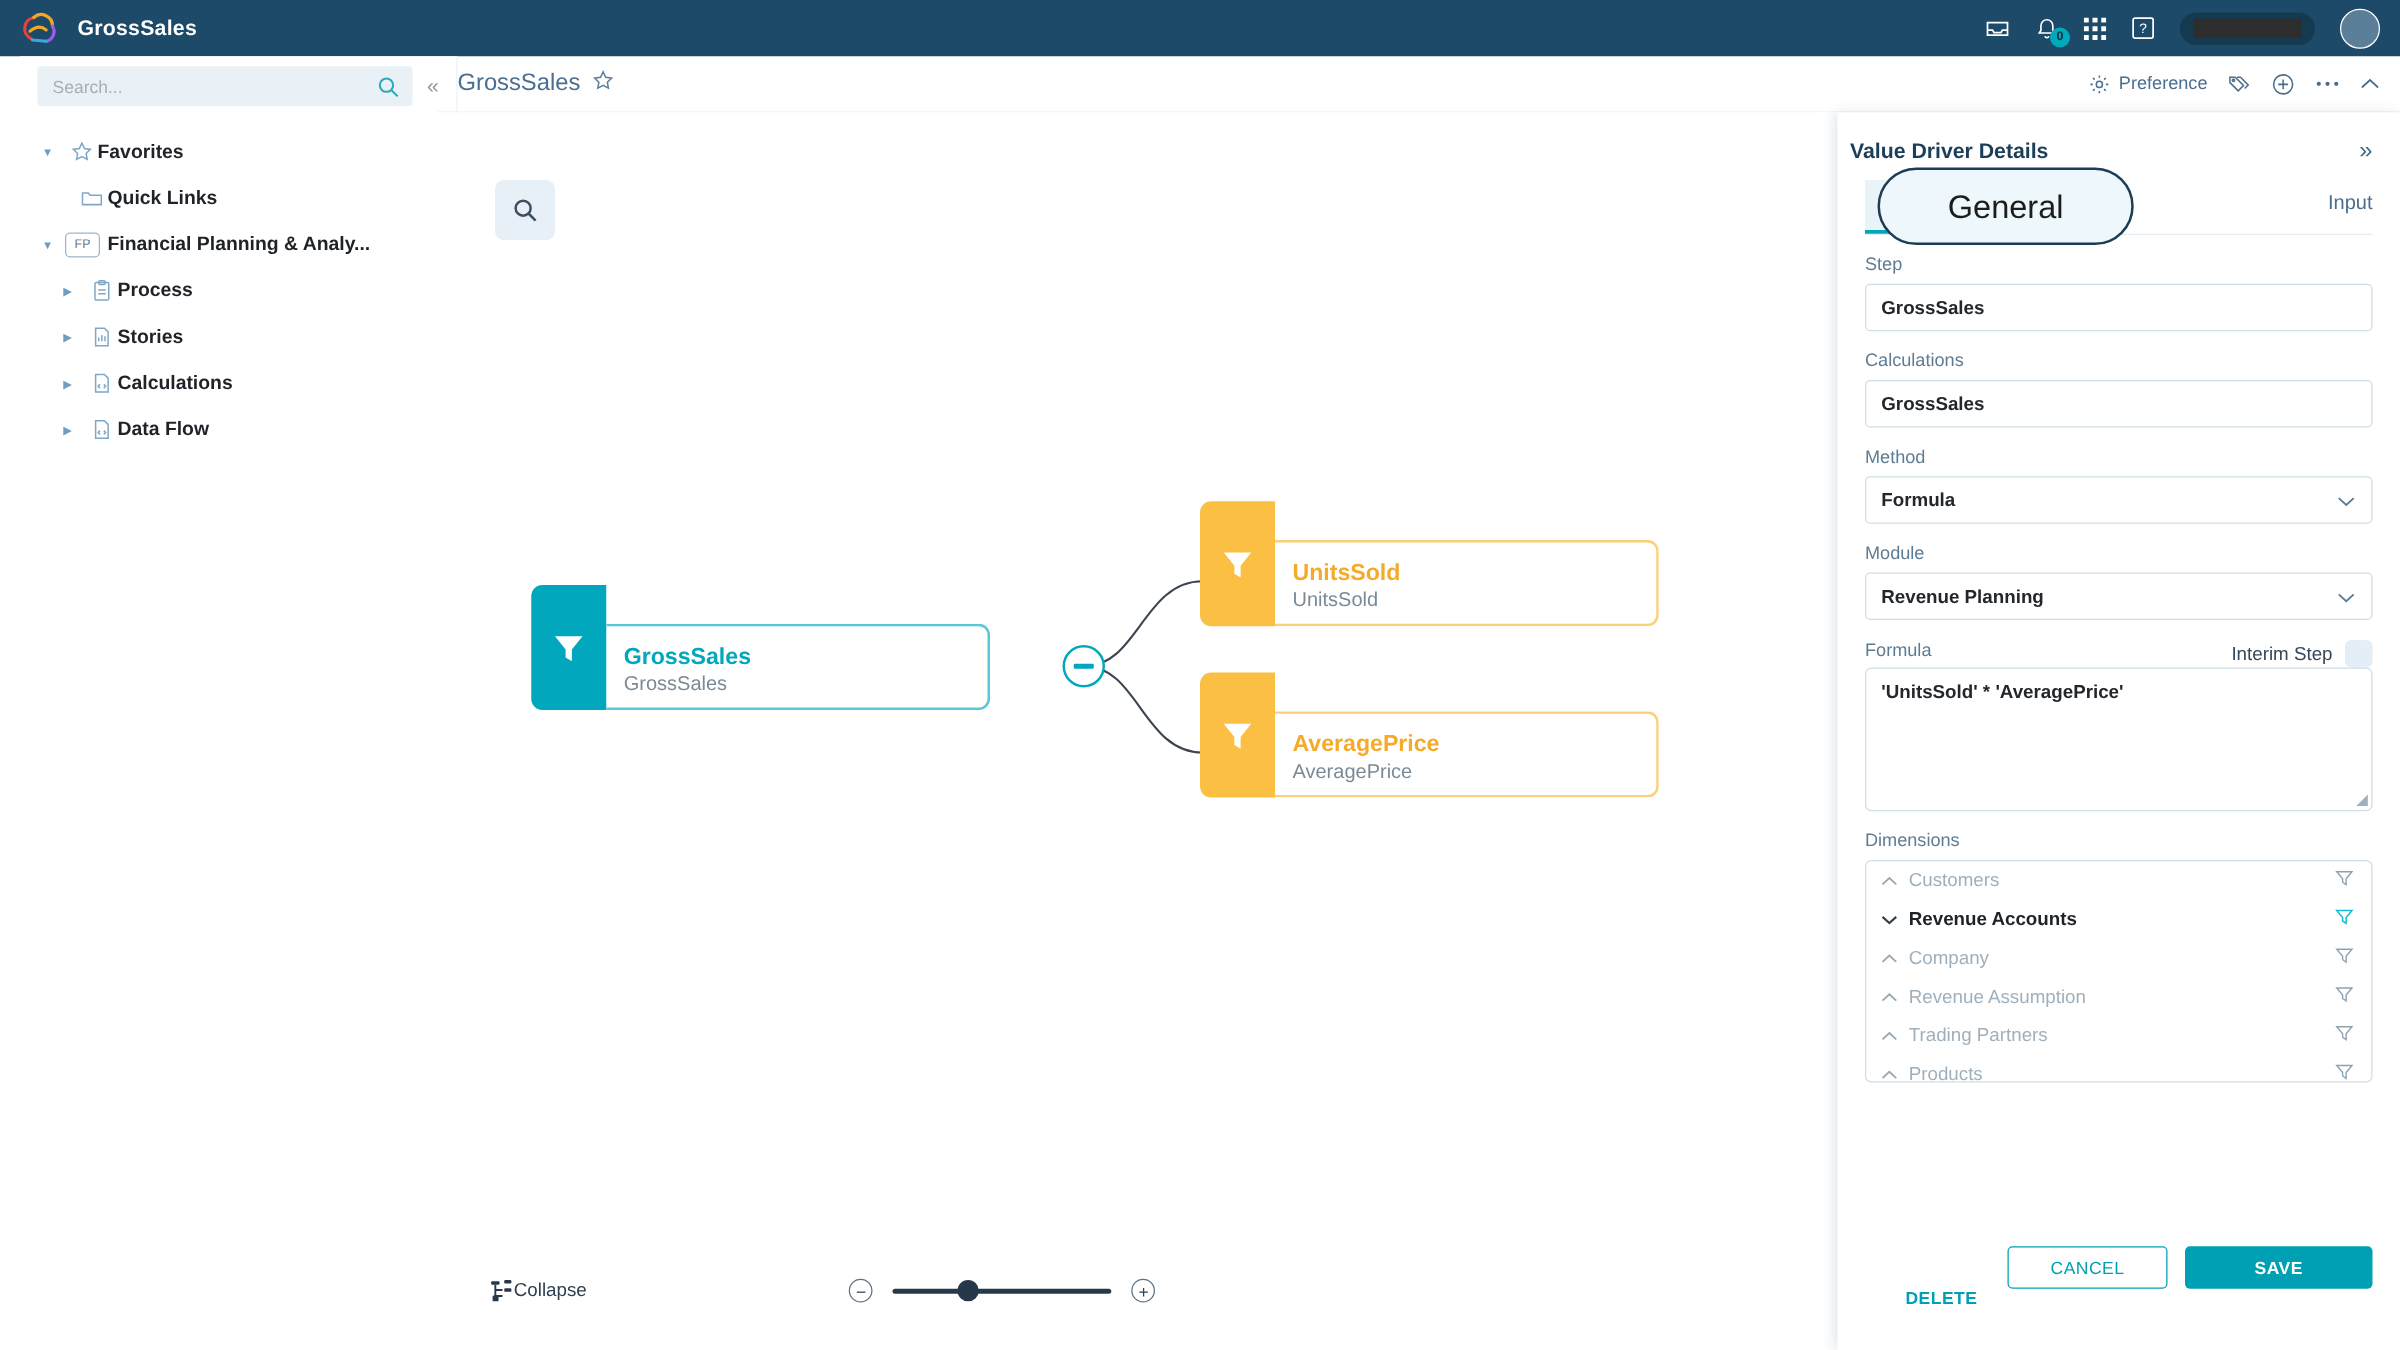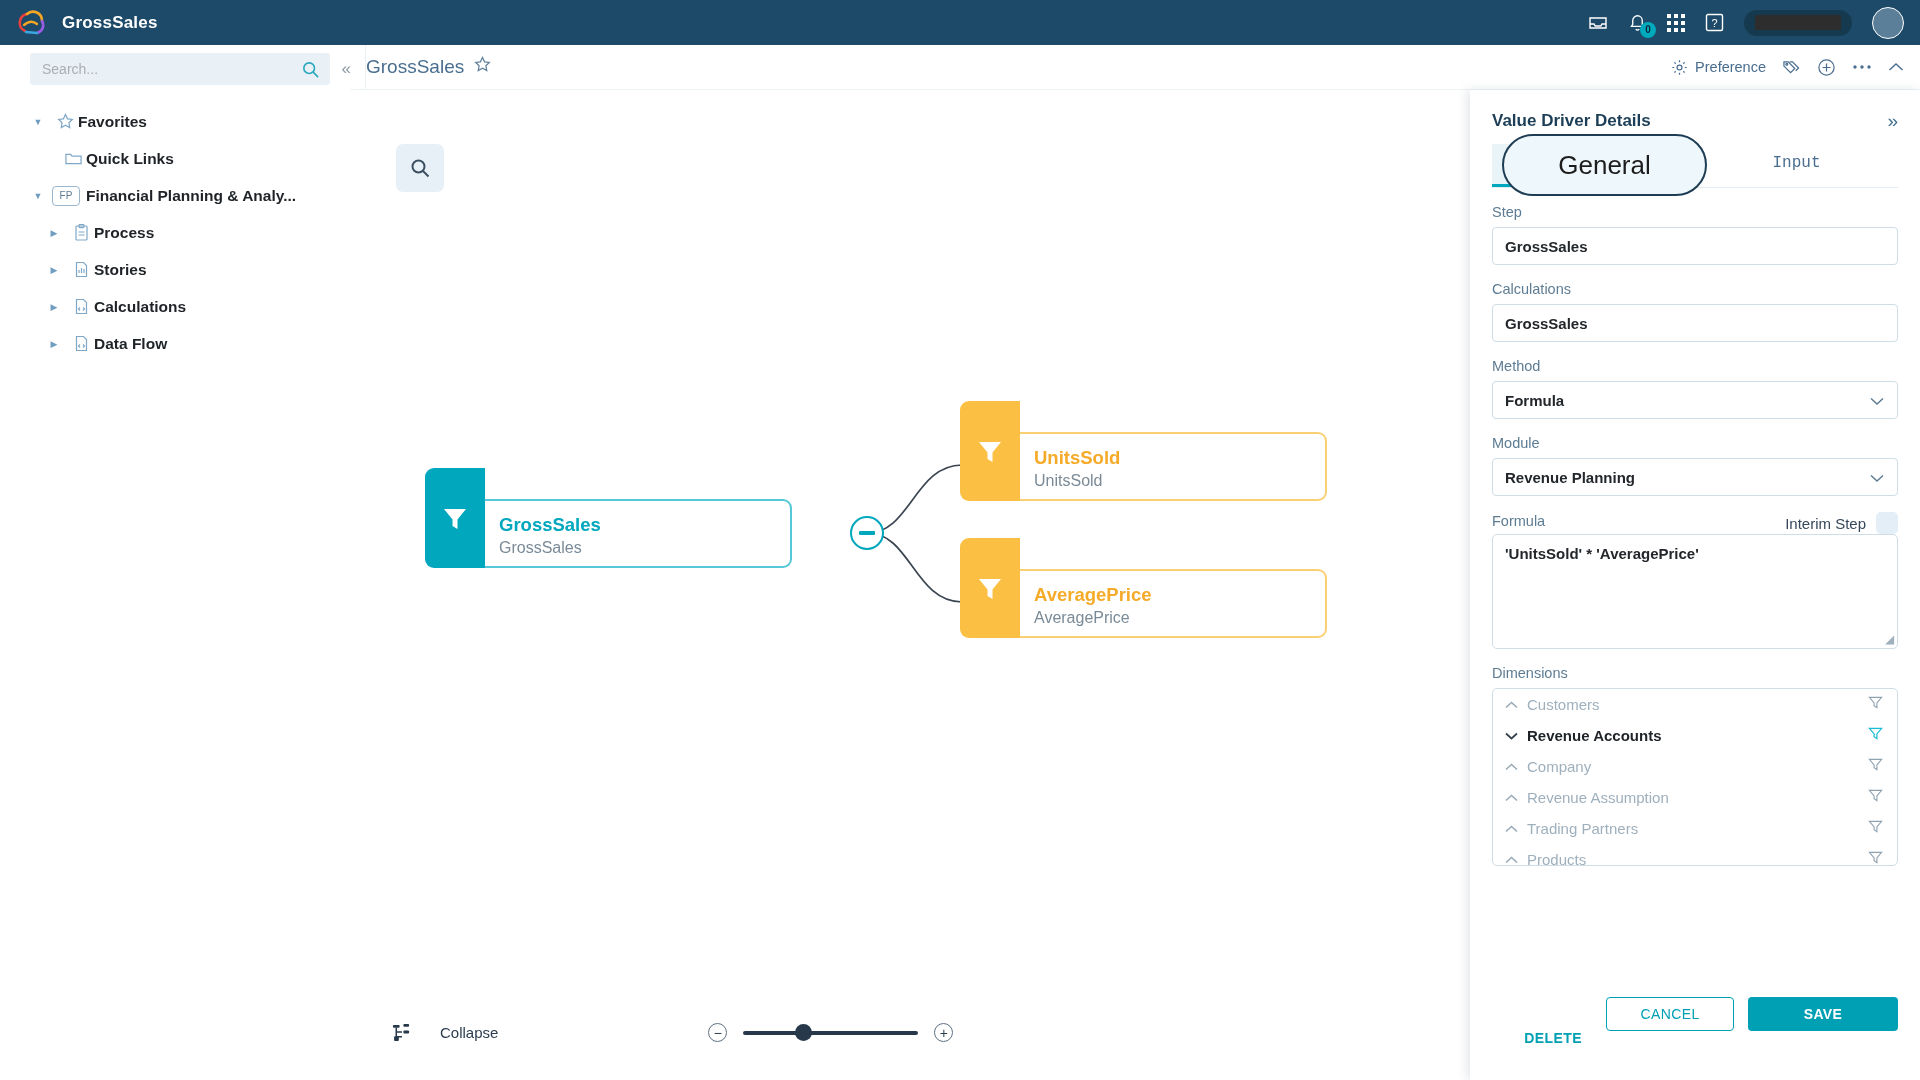--- a/index.html
+++ b/index.html
@@ -98,37 +98,37 @@
   .node.amber .node-body { border-color: #fbd075; }
   .node.amber .node-name { color: #f5ab29; }
   .minus-circle {
     position: absolute; width: 34px; height: 34px; border-radius: 50%;
     background: #ffffff; border: 2.5px solid #00a7bd;
     display: flex; align-items: center; justify-content: center; cursor: pointer; z-index: 5;
   }
   .minus-bar { width: 16px; height: 4px; background: #00a7bd; border-radius: 1px; }
   
   .bottom-bar { position: absolute; left: 350px; bottom: 0; width: 1570px; height: 95px; display: flex; align-items: center; }
-  .collapse-btn { display: flex; align-items: center; gap: 29px; margin-left: 42px; cursor: pointer; }
+  .collapse-btn { display: flex; align-items: center; gap: 0; margin-left: 42px; cursor: pointer; }
   .collapse-label { font-size: 15px; color: #2c3e4f; }
   .zoom-group { display: flex; align-items: center; gap: 16px; margin-left: 210px; }
   .zoom-circ { width: 19px; height: 19px; border-radius: 50%; border: 1.3px solid #5f7184; color: #2c3e4f;
      display: flex; align-items: center; justify-content: center; font-size: 14px; line-height: 1; cursor: pointer; }
   .slider { width: 175px; height: 4px; background: #27384a; border-radius: 2px; position: relative; cursor: pointer; }
   .slider-knob { position: absolute; top: -7px; left: 52px; width: 17px; height: 17px; border-radius: 50%; background: #27384a; }
   
   .panel {
     position: absolute; top: 90px; right: 0; width: 450px; height: 990px;
     background: #ffffff; box-shadow: -3px 0 10px rgba(30,60,90,.13);
   }
-  .panel-head { display: flex; align-items: center; padding: 20px 22px 0 22px; }
+  .panel-head { display: flex; align-items: center; padding: 20px 22px 0 10px; }
   .panel-title { font-size: 17px; font-weight: 700; color: #1c3f57; }
   .panel-expand { margin-left: auto; color: #3f6e8c; font-size: 19px; cursor: pointer; }
   .tabs { display: flex; margin: 12px 22px 0 22px; border-bottom: 1px solid #e4edf2; position: relative; }
-  .tab { flex: 1; text-align: center; padding: 10px 0 12px 0; font-size: 16px; color: #4a6e8f; cursor: pointer; font-family: Liberation Mono, monospace; }
+  .tab { flex: 1; text-align: right; padding: 10px 0 12px 0; font-size: 16px; color: #4a6e8f; cursor: pointer; }
   .tab.active { background: #e9f4f9; color: #21455e; font-weight: 400; border-bottom: 3px solid #00a7bd; }
   .tab-highlight {
     position: absolute; left: 10px; top: -10px; width: 205px; height: 62px;
     border: 2.5px solid #1e3d54; border-radius: 31px; background: #eef7fb;
     display: flex; align-items: center; justify-content: center;
     font-size: 26px; color: #1d1d1d; pointer-events: none;
   }
   .field { padding: 0 22px; margin-top: 16px; }
   .field-label { font-size: 14.5px; color: #5d7c93; margin-bottom: 7px; }
   .field-input {

